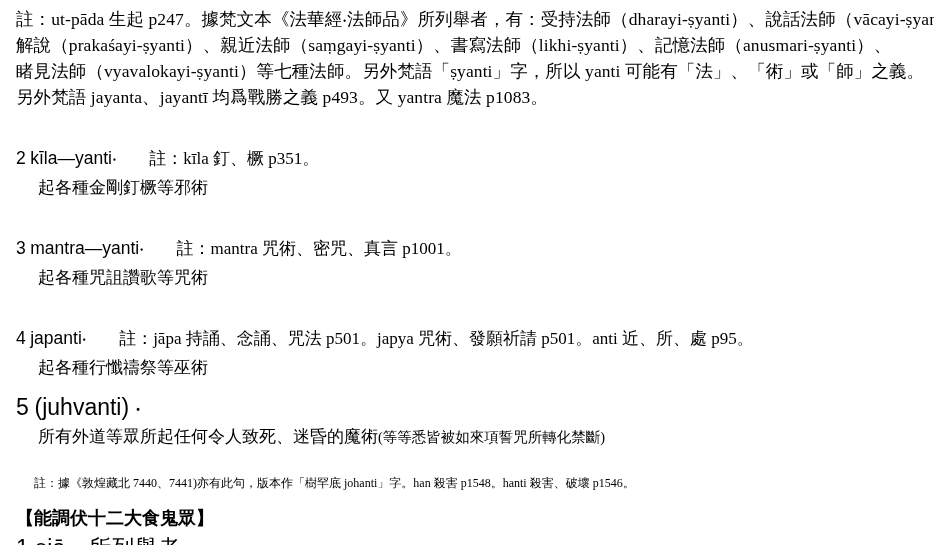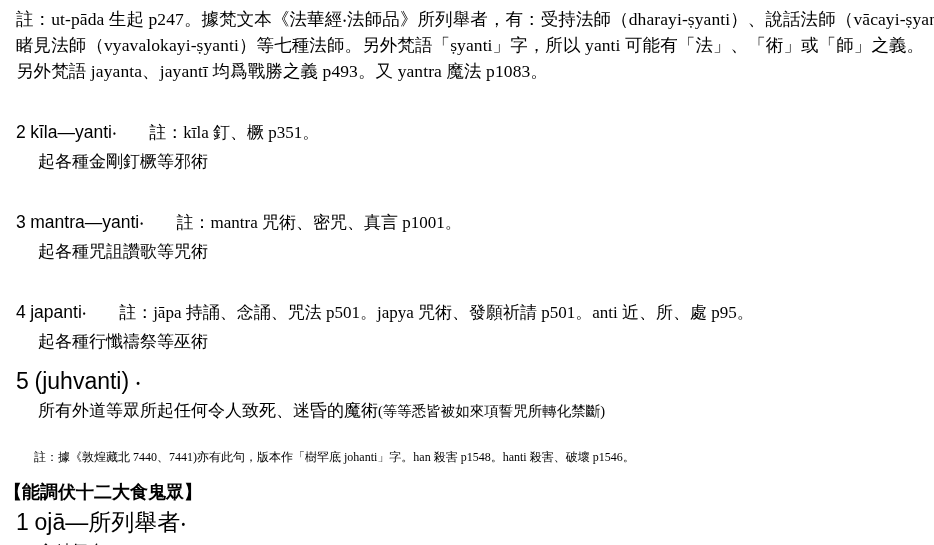--- a/index.html
+++ b/index.html
@@ -73,21 +73,21 @@
   .spacer-18 { height: 18px; }
   .note-standalone {
     font-size: 12px;
     line-height: 28px;
     padding-left: 34px;
     white-space: nowrap;
   }
   .section-title {
     font-size: 18px;
     line-height: 30px;
-    padding-left: 4px;
+    padding-left: 16px;
     font-weight: bold;
     white-space: nowrap;
   }
   .entry-head-5 {
     font-size: 23px;
     line-height: 30px;
     padding-left: 4px;
     white-space: nowrap;
   }
   .gloss-5 {
@@ -100,20 +100,21 @@
     font-size: 14.5px;
   }
 </style>
 </head>
 <body>
 
 <div class="page">
 
   <div class="note-para">
     <span class="ln">註：ut-pāda 生起 p247。據梵文本《法華經‧法師品》所列舉者，有：受持法師（dharayi-ṣyanti）、說話法師（vācayi-ṣyanti）、</span>
+    <span class="ln">解說（prakaśayi-ṣyanti）、親近法師（saṃgayi-ṣyanti）、書寫法師（likhi-ṣyanti）、記憶法師（anusmari-ṣyanti）、</span>
     <span class="ln">睹見法師（vyavalokayi-ṣyanti）等七種法師。另外梵語「ṣyanti」字，所以 yanti 可能有「法」、「術」或「師」之義。</span>
     <span class="ln">另外梵語 jayanta、jayantī 均爲戰勝之義 p493。又 yantra 魔法 p1083。</span>
   </div>
 
   <div class="spacer-12"></div>
 
   <div class="entry">
     <div class="entry-head">
       <span class="head-term">2</span>
       <span class="head-term">kīla—yanti</span><span class="dot">‧</span>

